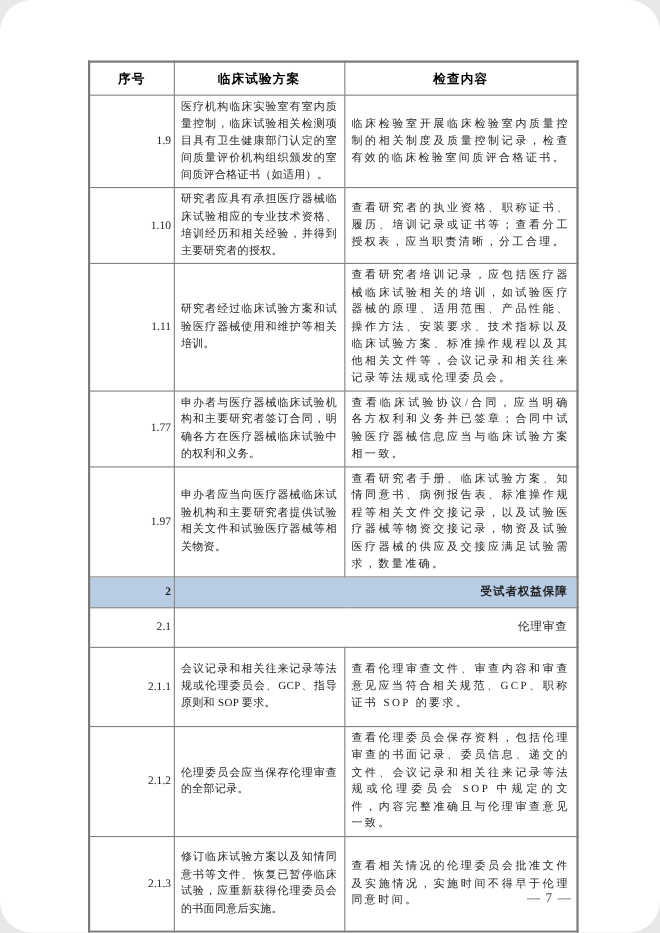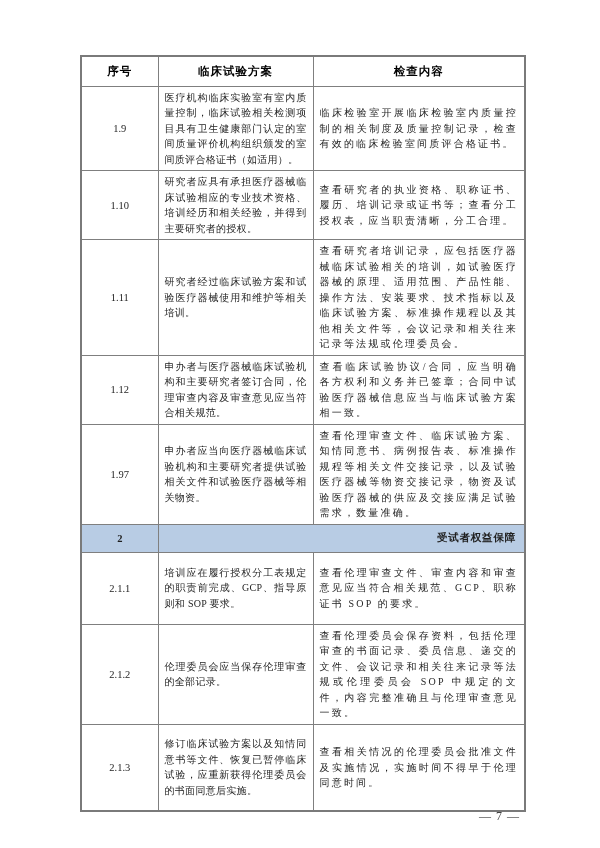--- a/index.html
+++ b/index.html
@@ -4,20 +4,21 @@
 <style>
   html,body { margin:0; padding:0; background:#e8e8e8; }
   .page {
     position:relative;
     width:600px; height:848px;
     background:#ffffff;
     font-family:"Liberation Serif","DejaVu Serif",serif;
     color:#1f1f1f;
     overflow:hidden;
     margin:0 auto;
+    border-radius:29px;
   }
   table.insp {
     position:absolute; left:80px; top:55px;
     width:444px;
     border-collapse:collapse;
     table-layout:fixed;
     border:2px solid #7a7a7a;
   }
   .insp th, .insp td {
     border:1px solid #7f7f7f;
@@ -26,21 +27,21 @@
   }
   .insp th {
     font-size:11.5px;
     font-weight:bold;
     color:#000;
     text-align:center;
     letter-spacing:1px;
     padding:2px;
   }
   td.no {
-    text-align:center;
+    text-align:right;
     font-size:10.5px;
     padding:2px;
   }
   td.text {
     font-size:10px;
     line-height:15.5px;
     padding:3px 6px;
     text-align:justify;
     word-break:break-all;
   }
@@ -96,40 +97,44 @@
       <td class="text content">查看研究者的执业资格、职称证书、履历、培训记录或证书等；查看分工授权表，应当职责清晰，分工合理。</td>
     </tr>
 
     <tr style="height:107px">
       <td class="no">1.11</td>
       <td class="text point">研究者经过临床试验方案和试验医疗器械使用和维护等相关培训。</td>
       <td class="text content">查看研究者培训记录，应包括医疗器械临床试验相关的培训，如试验医疗器械的原理、适用范围、产品性能、操作方法、安装要求、技术指标以及临床试验方案、标准操作规程以及其他相关文件等，会议记录和相关往来记录等法规或伦理委员会。</td>
     </tr>
 
     <tr style="height:65px">
-      <td class="no">1.12</td>
-      <td class="text point">申办者与医疗器械临床试验机构和主要研究者签订合同，伦理审查内容及审查意见应当符合相关规范。</td>
+      <td class="no">1.77</td>
+      <td class="text point">申办者与医疗器械临床试验机构和主要研究者签订合同，明确各方在医疗器械临床试验中的权利和义务。</td>
       <td class="text content">查看临床试验协议/合同，应当明确各方权利和义务并已签章；合同中试验医疗器械信息应当与临床试验方案相一致。</td>
     </tr>
 
     <tr style="height:92px">
       <td class="no">1.97</td>
       <td class="text point">申办者应当向医疗器械临床试验机构和主要研究者提供试验相关文件和试验医疗器械等相关物资。</td>
-      <td class="text content">查看伦理审查文件、临床试验方案、知情同意书、病例报告表、标准操作规程等相关文件交接记录，以及试验医疗器械等物资交接记录，物资及试验医疗器械的供应及交接应满足试验需求，数量准确。</td>
+      <td class="text content">查看研究者手册、临床试验方案、知情同意书、病例报告表、标准操作规程等相关文件交接记录，以及试验医疗器械等物资交接记录，物资及试验医疗器械的供应及交接应满足试验需求，数量准确。</td>
     </tr>
 
     <tr class="section" style="height:28px">
       <td class="no">2</td>
       <td class="title" colspan="2">受试者权益保障</td>
     </tr>
 
+    <tr style="height:36px">
+      <td class="no">2.1</td>
+      <td class="title" colspan="2">伦理审查</td>
+    </tr>
 
     <tr style="height:72px">
       <td class="no">2.1.1</td>
-      <td class="text point">培训应在履行授权分工表规定的职责前完成、GCP、指导原则和 SOP 要求。</td>
+      <td class="text point">会议记录和相关往来记录等法规或伦理委员会、GCP、指导原则和 SOP 要求。</td>
       <td class="text content">查看伦理审查文件、审查内容和审查意见应当符合相关规范、GCP、职称证书 SOP 的要求。</td>
     </tr>
 
     <tr style="height:90px">
       <td class="no">2.1.2</td>
       <td class="text point">伦理委员会应当保存伦理审查的全部记录。</td>
       <td class="text content">查看伦理委员会保存资料，包括伦理审查的书面记录、委员信息、递交的文件、会议记录和相关往来记录等法规或伦理委员会 SOP 中规定的文件，内容完整准确且与伦理审查意见一致。</td>
     </tr>
 
     <tr style="height:87px">

